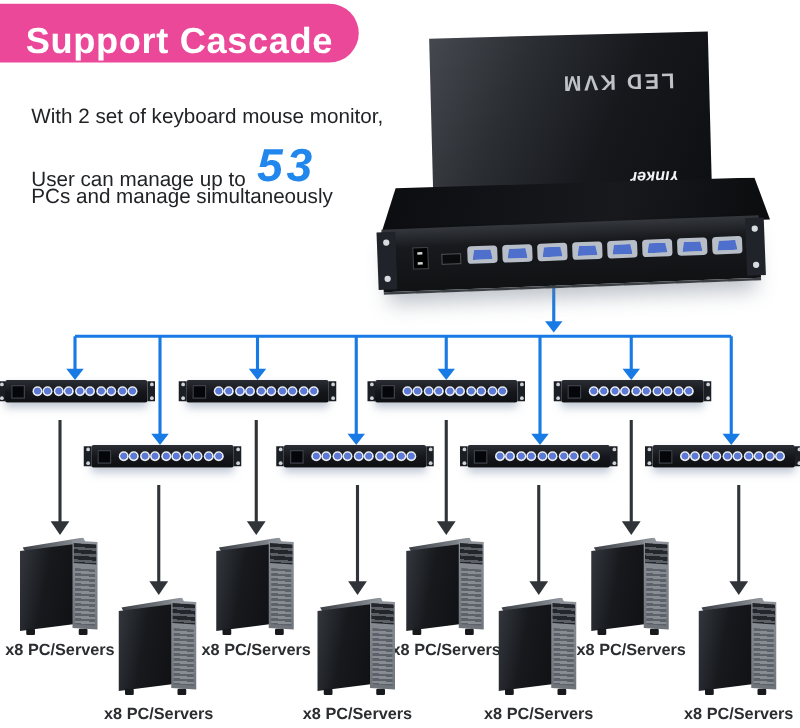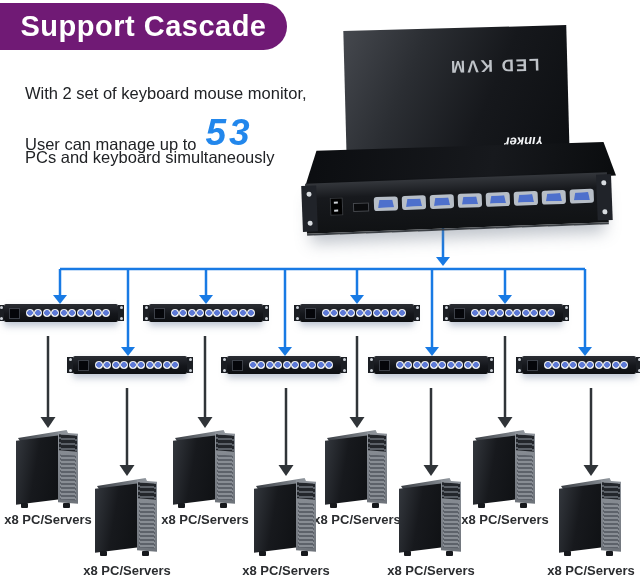--- a/index.html
+++ b/index.html
@@ -3,22 +3,22 @@
 <meta charset="utf-8">
 <style>
   html,body{margin:0;padding:0;background:#fff;}
   #stage{
     position:relative;width:640px;height:582px;overflow:hidden;background:#ffffff;
     font-family:"Liberation Sans",sans-serif;
   }
   
   .banner{
     position:absolute;left:0;top:3px;width:287px;height:47px;
-    background:#701a75;border-radius:0 24px 24px 0;
-    display:flex;align-items:center;justify-content:center;
+    background:#ec4899;border-radius:0 24px 24px 0;
+    display:flex;align-items:flex-end;justify-content:center;
   }
   .banner span{color:#fff;font-size:29px;font-weight:700;letter-spacing:.5px;}
   
   .intro{position:absolute;left:25px;top:84px;width:330px;height:95px;color:#212326;}
   .intro .l1{position:absolute;top:0;left:0;font-size:16.5px;white-space:nowrap;}
   .intro .l2{position:absolute;top:28px;left:0;display:flex;align-items:flex-end;white-space:nowrap;font-size:16.5px;}
   .intro .l3{position:absolute;top:64px;left:0;font-size:16.5px;white-space:nowrap;}
   .big64{font-size:37px;font-weight:800;font-style:italic;letter-spacing:3px;margin-left:9px;color:#2287ec;}
   
   .kvm-lid{
@@ -99,21 +99,21 @@
   <div class="banner">
     <span>Support Cascade</span>
   </div>
 
   <div class="intro">
     <div class="l1">With 2 set of keyboard mouse monitor,</div>
     <div class="l2">
       <span>User can manage up to</span>
       <span class="big64">53</span>
     </div>
-    <div class="l3">PCs and keyboard simultaneously</div>
+    <div class="l3">PCs and manage simultaneously</div>
   </div>
 
   <div>
     <div class="kvm-lid">
       <div class="kvm-lid-label flip">LED KVM</div>
       <div class="kvm-brand flip">Yinker</div>
     </div>
     <div class="kvm-topface"></div>
     <div class="kvm-chassis">
       <div class="kear l">

